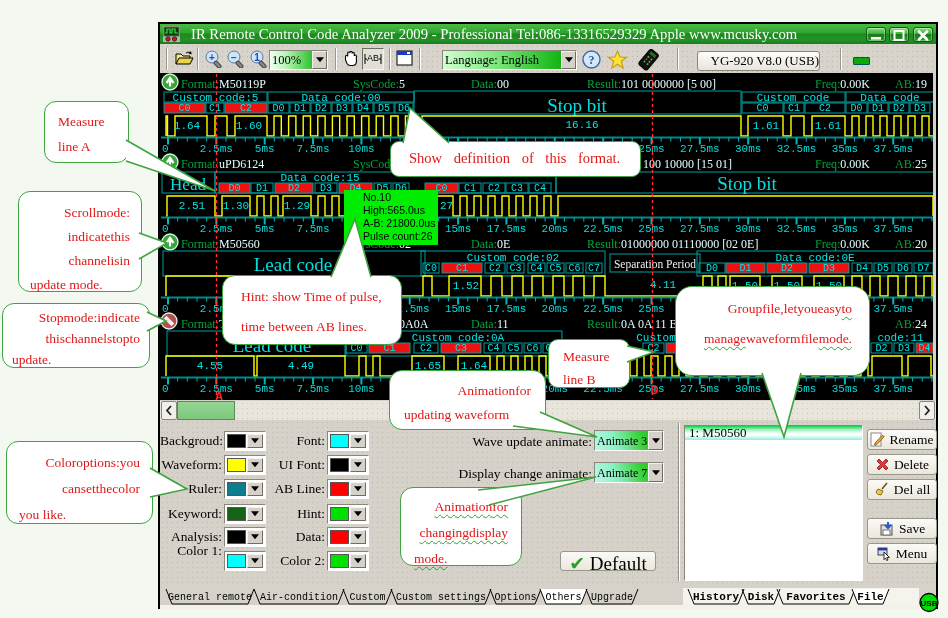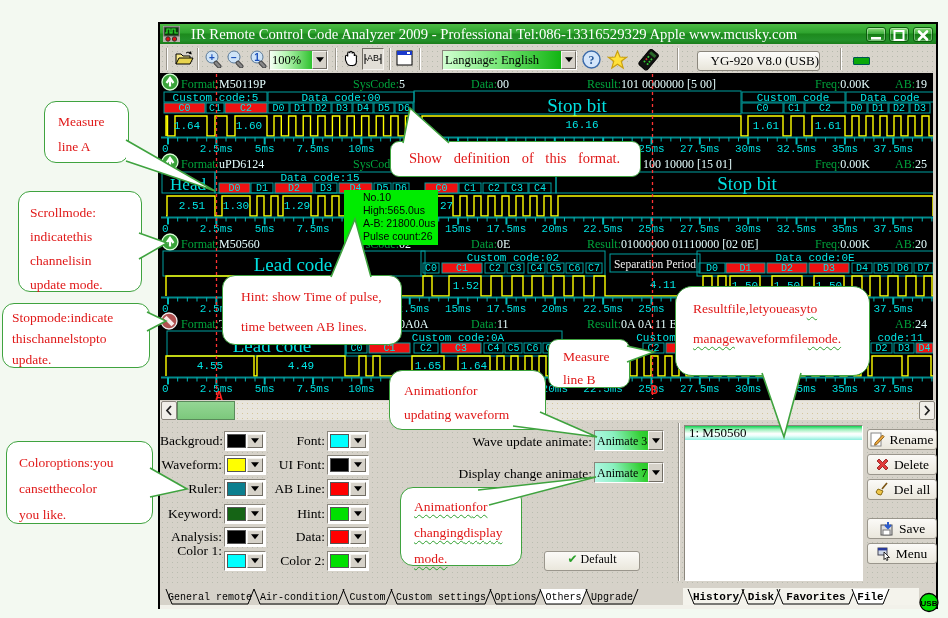--- a/index.html
+++ b/index.html
@@ -25,25 +25,25 @@
 #panel{position:absolute;left:0;top:396px;width:776px;height:167px;background:#d6d2c9;background-image:radial-gradient(rgba(120,140,120,.3) .7px,transparent .8px);background-size:5px 5px}
 .plabel{position:absolute;font-size:13.5px;color:#000;text-align:right;white-space:nowrap}
 .ccombo{position:absolute;width:42px;height:20px;border:1px solid;border-color:#8a867c #fff #fff #8a867c;background:#fff;display:flex;padding:2px}
 .ccombo .sw{flex:1;border:1px solid #555}
 .ccombo .db{width:16px;flex:none;background:#d6d2c9;border:1px solid;border-color:#f4f2ee #716d64 #716d64 #f4f2ee;position:relative;margin-left:1px}
 .ccombo .db:after{content:"";position:absolute;left:50%;top:50%;transform:translate(-50%,-30%);border:4px solid transparent;border-top:5px solid #000}
 #vsep{position:absolute;left:518px;top:3px;width:2px;height:158px;border-left:1px solid #96928a;border-right:1px solid #fff}
 #flist{position:absolute;left:524px;top:5px;width:179px;height:156px;background:#fff;border:1px solid;border-color:#8a867c #fff #fff #8a867c}
 .fitem{height:14px;font-size:13px;line-height:14px;padding-left:4px;background:linear-gradient(180deg,#0fd04f 0%,#9df0bb 25%,#fff 55%,#e9fffa 70%,#8deede 100%)}
 .rbtn{position:absolute;left:707px;width:70px;height:21px;background:linear-gradient(180deg,#fbfaf7,#eae7dc);border:1px solid #9a968c;border-radius:3px;font-size:13.5px;display:flex;align-items:center;justify-content:center;gap:4px}
-#defbtn{position:absolute;left:384px;top:131px;width:96px;height:20px;background:linear-gradient(180deg,#fbfaf7,#eae7dc);border:1px solid #9a968c;border-radius:3px;font-size:12px;text-align:center}
+#defbtn{position:absolute;left:400px;top:131px;width:96px;height:20px;background:linear-gradient(180deg,#fbfaf7,#eae7dc);border:1px solid #9a968c;border-radius:3px;font-size:19px;text-align:center}
 #tabstrip{position:absolute;left:0;top:563px;width:776px;height:20px;background:#d6d2c9}
 #botstrip{position:absolute;left:0;top:581px;width:776px;height:4px;background:#f2f1ea}
 .bubble{position:absolute;background:#fff;border:1.6px solid #3fa33f;border-radius:12px;color:#e01818;font-size:13.5px;z-index:30}
-.bubble .ln{display:flex;justify-content:flex-start}
+.bubble .ln{display:flex;justify-content:flex-end}
 .wavyu{text-decoration:underline;text-decoration-style:wavy;text-decoration-color:#2f9f2f;text-decoration-thickness:1px;text-underline-offset:3px}
 #hintbox{position:absolute;left:344px;top:190px;width:94px;height:55px;background:#00ec00;color:#000;font-family:"Liberation Sans",sans-serif;font-size:10.5px;line-height:13px;padding:1px 0 0 19px;z-index:25;white-space:nowrap;overflow:hidden}
 #overlay{position:absolute;left:0;top:0;width:948px;height:618px;z-index:40;pointer-events:none}
 </style></head>
 <body>
 <div id="win">
   <div id="title">
       <svg id="appicon" viewBox="0 0 17 16">
         <rect x="0" y="0" width="17" height="16" fill="#b8b4ab"></rect>
         <rect x="1" y="1" width="15" height="9" fill="#0a3a0a" stroke="#666"></rect>
@@ -947,21 +947,21 @@
   </div>
 <div class="bubble " style="left:389px;top:370px;width:157px;height:60px;padding:8px 14px;border-radius:13px;line-height:24px">
     <div class="ln">
       <span>Animation</span>
       <span>for</span>
     </div>
     <div>updating waveform</div>
   </div>
 <div class="bubble " style="left:675px;top:286px;width:195px;height:90px;padding:7px 17px;border-radius:17px;line-height:30px">
     <div class="ln">
-      <span>Result</span>
+      <span>Group</span>
       <span>file,</span>
       <span>let</span>
       <span>you</span>
       <span>easy</span>
       <span><span class="wavyu">to</span></span>
     </div>
     <div class="ln">
       <span><span class="wavyu">manage</span></span>
       <span>waveform</span>
       <span>file</span>

